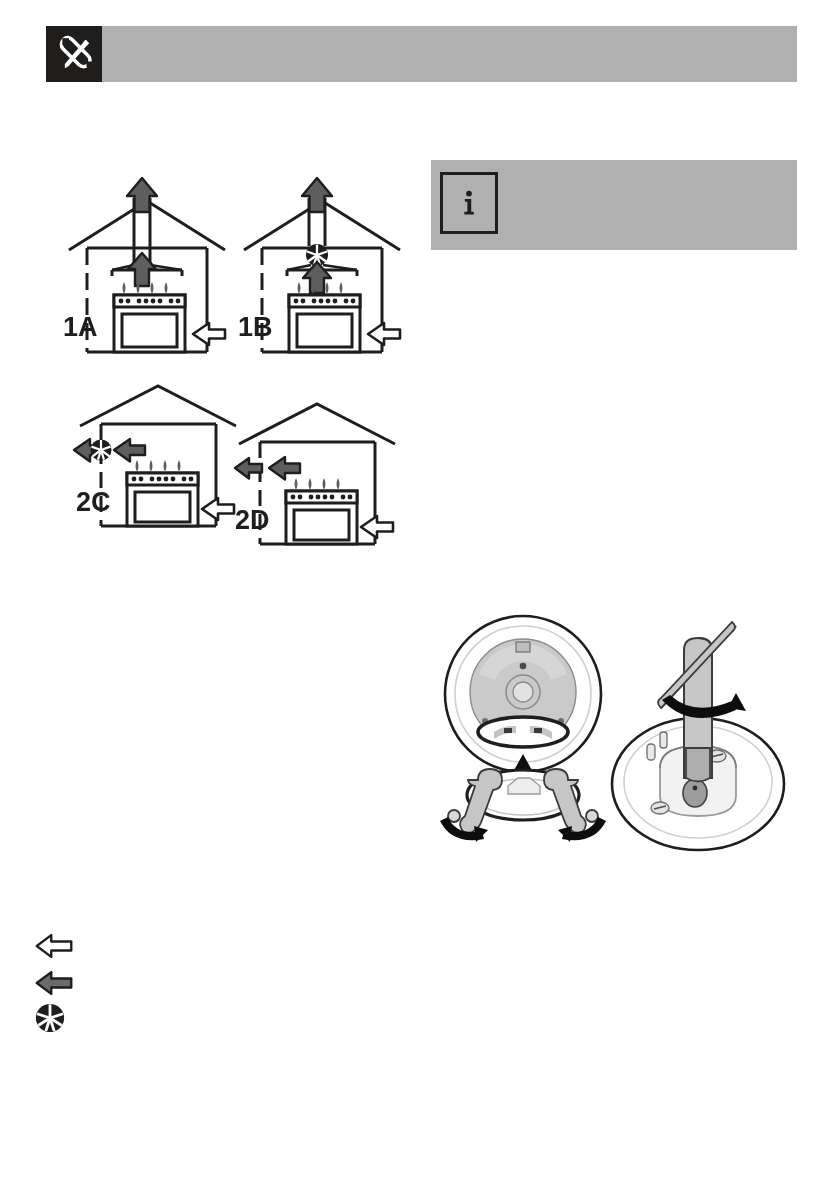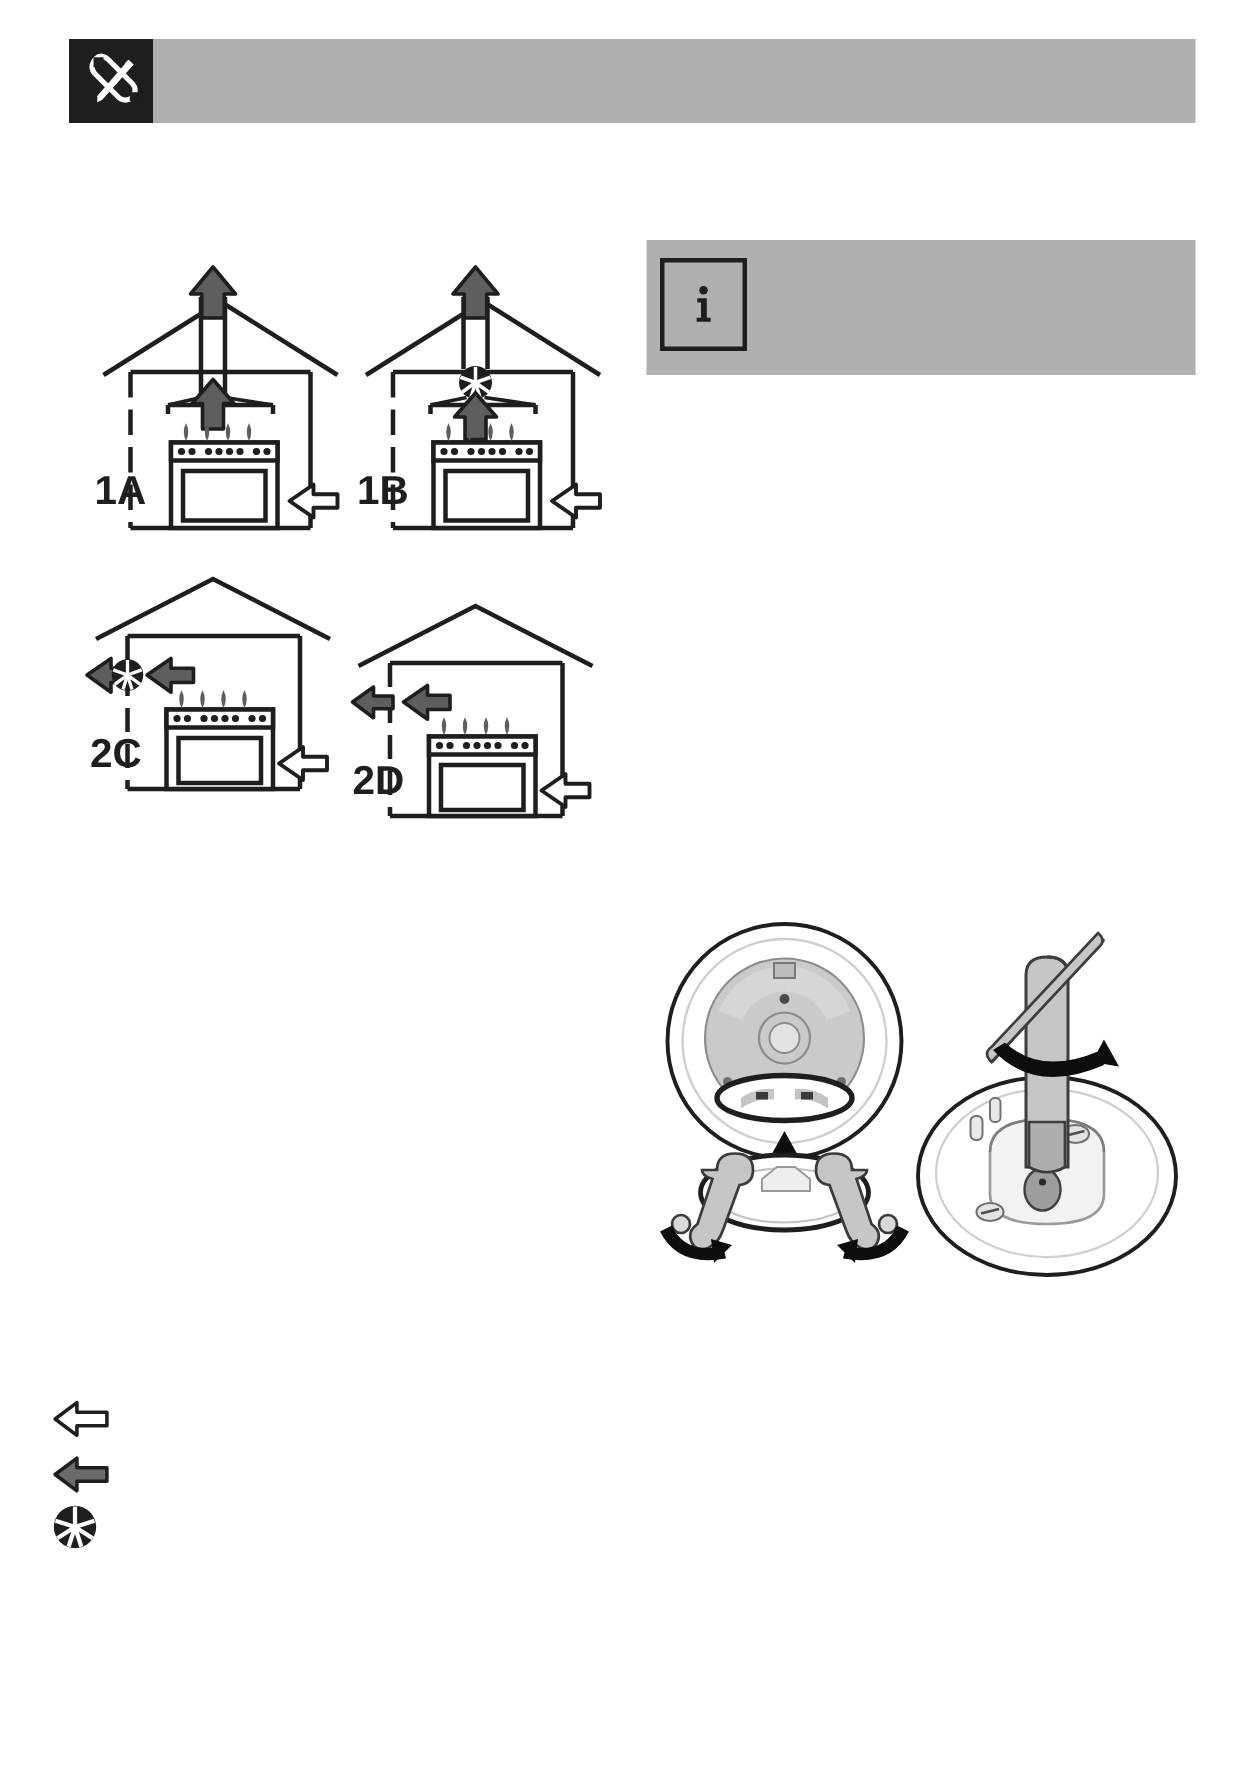--- a/index.html
+++ b/index.html
@@ -22,21 +22,21 @@
               border:3px solid #201d1d;background:#b0b0b0;
               display:flex;align-items:center;justify-content:center;}
   #info-badge svg{display:block;}
   #info-text{position:absolute;left:506px;top:176px;width:282px;height:60px;
              font-size:13px;line-height:17px;}
 
   
   .figure{position:absolute;}
   #fig-1a{left:57px;top:170px;width:180px;height:190px;text-decoration:underline;}
   #fig-1b{left:232px;top:170px;width:180px;height:190px;}
-  #fig-2c{left:52px;top:378px;width:180px;height:160px;}
+  #fig-2c{left:68px;top:378px;width:180px;height:160px;}
   #fig-2d{left:227px;top:396px;width:180px;height:160px;}
   #fig-burner-wrench{left:428px;top:608px;width:190px;height:272px;}
   #fig-burner-screwdriver{left:598px;top:608px;width:205px;height:285px;}
   .figure svg{display:block;width:100%;height:100%;}
 
   
   #legend{position:absolute;left:34px;top:925px;width:320px;height:120px;}
   .legend-row{position:absolute;left:0;height:34px;display:flex;align-items:center;}
   #legend-row-0{top:4px;}
   #legend-row-1{top:41px;}

